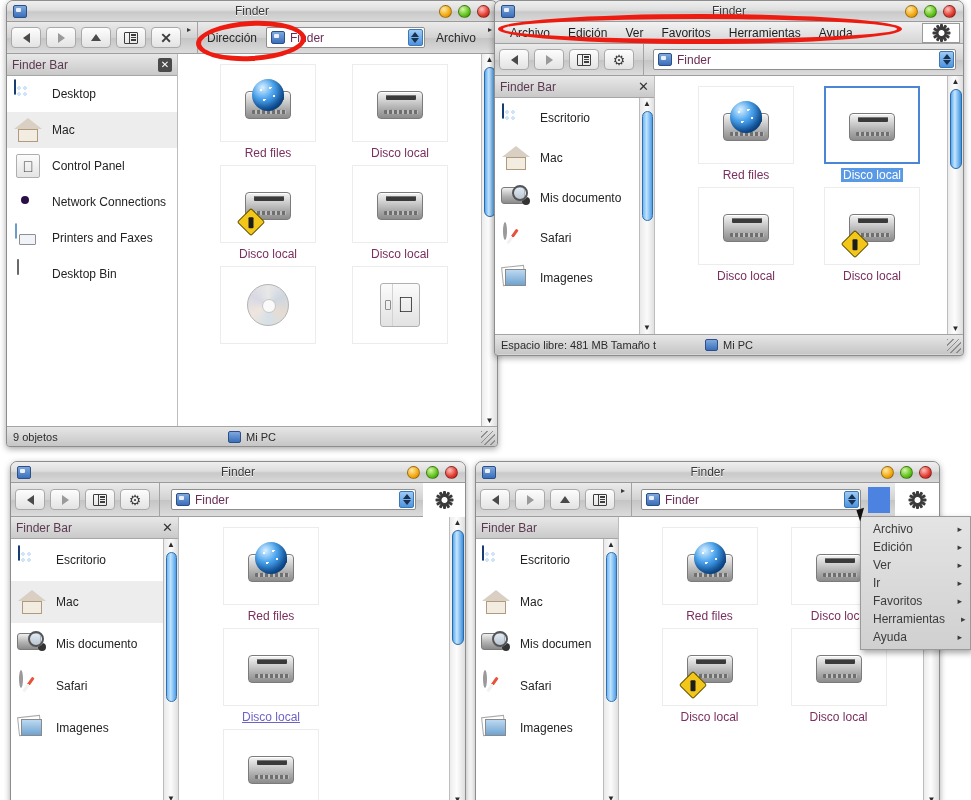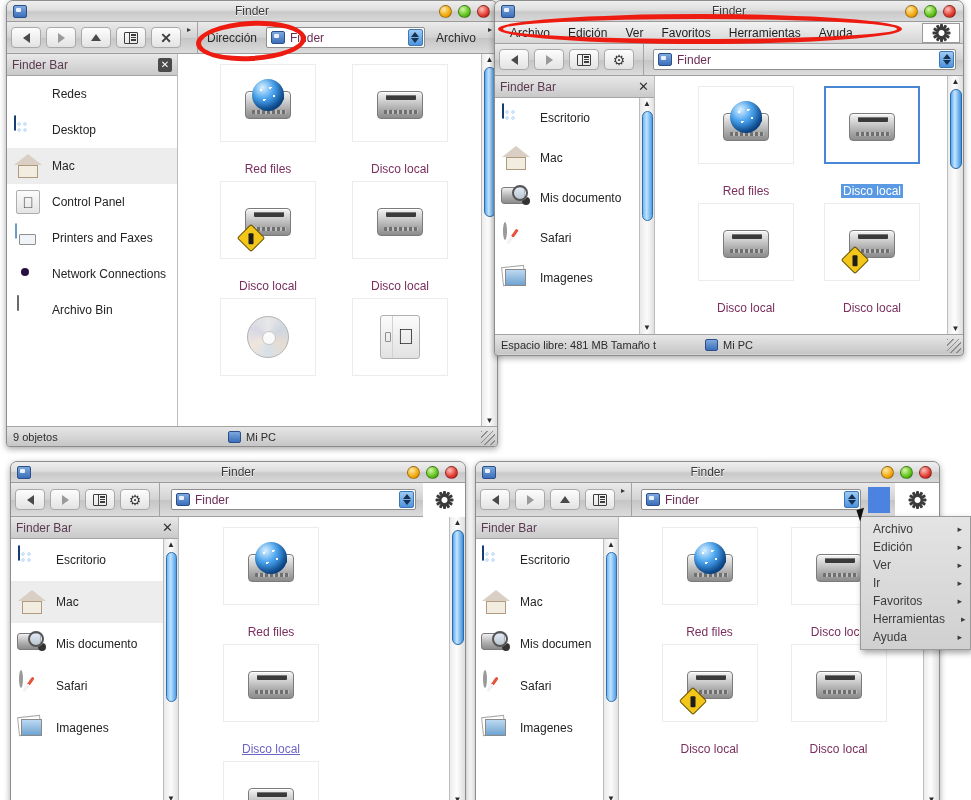--- a/index.html
+++ b/index.html
@@ -212,21 +212,21 @@
 
   
   .content { flex:1; background:#fff; position:relative; overflow:hidden; }
   .grid { display:flex; flex-wrap:wrap; padding:6px 0 0 10px; gap:0px; }
   .cell { width:132px; text-align:center; padding-top:4px; }
   .cell .thumb {
     width:96px; height:78px; margin:0 auto; border:1px solid #ececec;
     display:flex; align-items:center; justify-content:center; position:relative;
   }
   .cell.sel .thumb { border:2px solid #4a86d6; }
-  .cell .label { font-size:12px; color:#7a2f5e; margin-top:20px; display:inline-block; padding:0 2px;}
+  .cell .label { font-size:12px; color:#7a2f5e; margin-top:4px; display:inline-block; padding:0 2px;}
   .cell.sel .label { background:#5a9ae4; color:#fff; }
   .cell.link .label { color:#6d63c7; text-decoration:underline; }
 
   
   .art { position:relative; width:54px; height:48px; }
   .drive {
     position:absolute; left:4px; top:12px; width:46px; height:28px;
     border-radius:4px;
     background: linear-gradient(#f4f4f4 0%, #cfcfcf 35%, #a8a8a8 70%, #8c8c8c 100%);
     border:1px solid #7b7b7b;
@@ -383,49 +383,45 @@
       <span class="overflow-arrow">▸</span>
     </div>
 
     <div class="body" style="height:372px;">
       <div class="sidebar" style="width:171px;">
         <div class="sb-header">
           <span class="t">Finder Bar</span>
           <span class="sb-close-box">✕</span>
         </div>
         <div class="sb-list">
-          <div class="sb-item">
-              <span class="sb-ico"><span class="ico-globe"></span></span>
-              <span>Redes</span>
-            </div>
           <div class="sb-item">
               <span class="sb-ico"><span class="ico-desktop"></span></span>
               <span>Desktop</span>
             </div>
           <div class="sb-item sel">
               <span class="sb-ico"><span class="ico-home"></span></span>
               <span>Mac</span>
             </div>
           <div class="sb-item">
               <span class="sb-ico">
                 <span class="ico-panel"></span>
               </span>
               <span>Control Panel</span>
             </div>
           <div class="sb-item">
+              <span class="sb-ico"><span class="ico-nconn"></span></span>
+              <span>Network Connections</span>
+            </div>
+          <div class="sb-item">
               <span class="sb-ico"><span class="ico-printer"></span></span>
               <span>Printers and Faxes</span>
             </div>
           <div class="sb-item">
-              <span class="sb-ico"><span class="ico-nconn"></span></span>
-              <span>Network Connections</span>
-            </div>
-          <div class="sb-item">
               <span class="sb-ico"><span class="ico-bin"></span></span>
-              <span>Archivo Bin</span>
+              <span>Desktop Bin</span>
             </div>
         </div>
       </div>
 
       <div class="content">
         <div class="grid" style="width:290px;">
           <div class="cell">
             <div class="thumb">
                 <div class="art">
                   <span class="drive">

